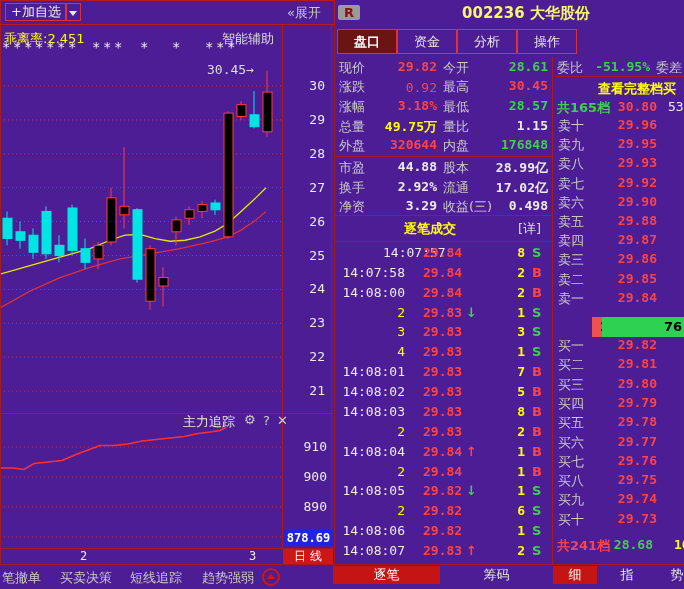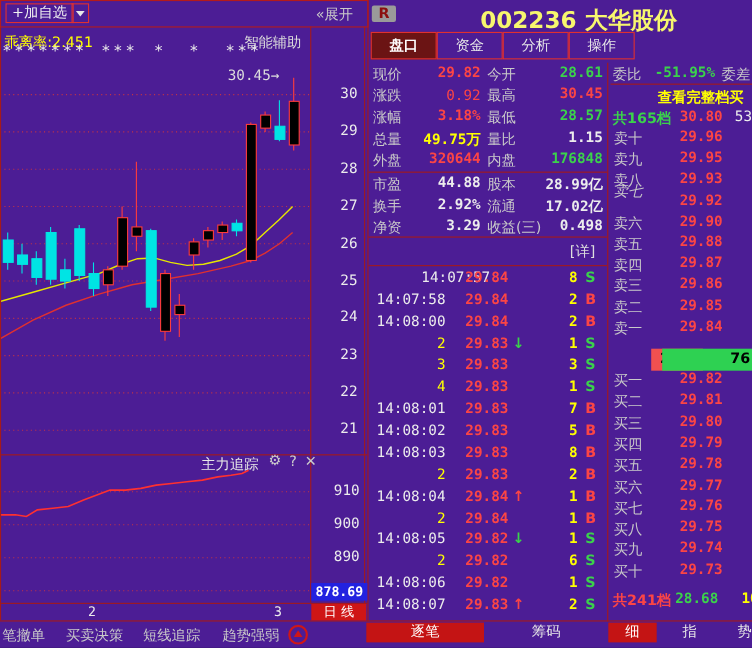--- a/index.html
+++ b/index.html
@@ -116,22 +116,23 @@
 
   <div class="abs" style="left:183px;top:413px;color:#e8e8e8;">主力追踪</div>
   <div class="abs" style="left:244px;top:412px;color:#cccccc;">⚙</div>
   <div class="abs" style="left:263px;top:413px;color:#cccccc;">?</div>
   <div class="abs" style="left:277px;top:413px;color:#cccccc;">✕</div>
 
   <div class="abs num bold" style="left:283px;top:530px;width:51px;height:16px;line-height:16px;background:#2222e0;color:#fff;text-align:center;font-size:12px;">878.69</div>
   <div class="abs" style="left:283px;top:549px;width:50px;height:15px;line-height:15px;background:#cf1616;color:#fff;text-align:center;font-size:12px;">日 线</div>
 
   <div class="abs bold" style="left:338px;top:5px;width:22px;height:15px;line-height:15px;background:#9a9a9a;color:#8b0f0f;text-align:center;border-radius:2px;">R</div>
-  <div class="abs bold" style="left:368px;top:4px;width:316px;text-align:center;color:#f7f76e;font-size:21px;">002236 大华股份</div>
-
+  <div class="abs bold" style="left:368px;top:4px;width:316px;text-align:center;color:#f7f76e;font-size:15px;">002236 大华股份</div>
+
+  <div class="abs yellow bold" style="left:335px;top:220px;width:190px;text-align:center;">逐笔成交</div>
   <div class="abs" style="left:518px;top:220px;color:#dddddd;">[详]</div>
 
   <div class="abs gray" style="left:557px;top:59px;">委比</div>
   <div class="abs num bold green" style="left:575px;top:59px;width:75px;text-align:right;">-51.95%</div>
   <div class="abs gray" style="left:656px;top:59px;">委差</div>
   <div class="abs yellow bold" style="left:598px;top:80px;">查看完整档买</div>
 
   <div class="abs green bold" style="left:557px;top:99px;">共165档</div>
   <div class="abs num bold red" style="left:598px;top:99px;width:59px;text-align:right;">30.80</div>
   <div class="abs num white" style="left:668px;top:99px;">53</div>
@@ -249,21 +250,21 @@
     <div class="num red" style="position:absolute;left:423px;top:543px;font-weight:bold;">29.83</div>
     <div class="red" style="position:absolute;left:466px;top:543px;font-weight:bold;">↑</div>
     <div class="num yellow" style="position:absolute;left:460px;top:543px;width:65px;text-align:right;font-weight:bold;">2</div>
     <div class="green" style="position:absolute;left:532px;top:543px;font-weight:bold;">S</div>
     <div class="gray" style="position:absolute;left:558px;top:117px;">卖十</div>
     <div class="num red" style="position:absolute;left:598px;top:117px;width:59px;text-align:right;font-weight:bold;">29.96</div>
     <div class="gray" style="position:absolute;left:558px;top:136px;">卖九</div>
     <div class="num red" style="position:absolute;left:598px;top:136px;width:59px;text-align:right;font-weight:bold;">29.95</div>
     <div class="gray" style="position:absolute;left:558px;top:155px;">卖八</div>
     <div class="num red" style="position:absolute;left:598px;top:155px;width:59px;text-align:right;font-weight:bold;">29.93</div>
-    <div class="gray" style="position:absolute;left:558px;top:165px;font-style:italic;">卖七</div>
+    <div class="gray" style="position:absolute;left:558px;top:175px;">卖七</div>
     <div class="num red" style="position:absolute;left:598px;top:175px;width:59px;text-align:right;font-weight:bold;">29.92</div>
     <div class="gray" style="position:absolute;left:558px;top:194px;">卖六</div>
     <div class="num red" style="position:absolute;left:598px;top:194px;width:59px;text-align:right;font-weight:bold;">29.90</div>
     <div class="gray" style="position:absolute;left:558px;top:213px;">卖五</div>
     <div class="num red" style="position:absolute;left:598px;top:213px;width:59px;text-align:right;font-weight:bold;">29.88</div>
     <div class="gray" style="position:absolute;left:558px;top:232px;">卖四</div>
     <div class="num red" style="position:absolute;left:598px;top:232px;width:59px;text-align:right;font-weight:bold;">29.87</div>
     <div class="gray" style="position:absolute;left:558px;top:251px;">卖三</div>
     <div class="num red" style="position:absolute;left:598px;top:251px;width:59px;text-align:right;font-weight:bold;">29.86</div>
     <div class="gray" style="position:absolute;left:558px;top:271px;">卖二</div>

